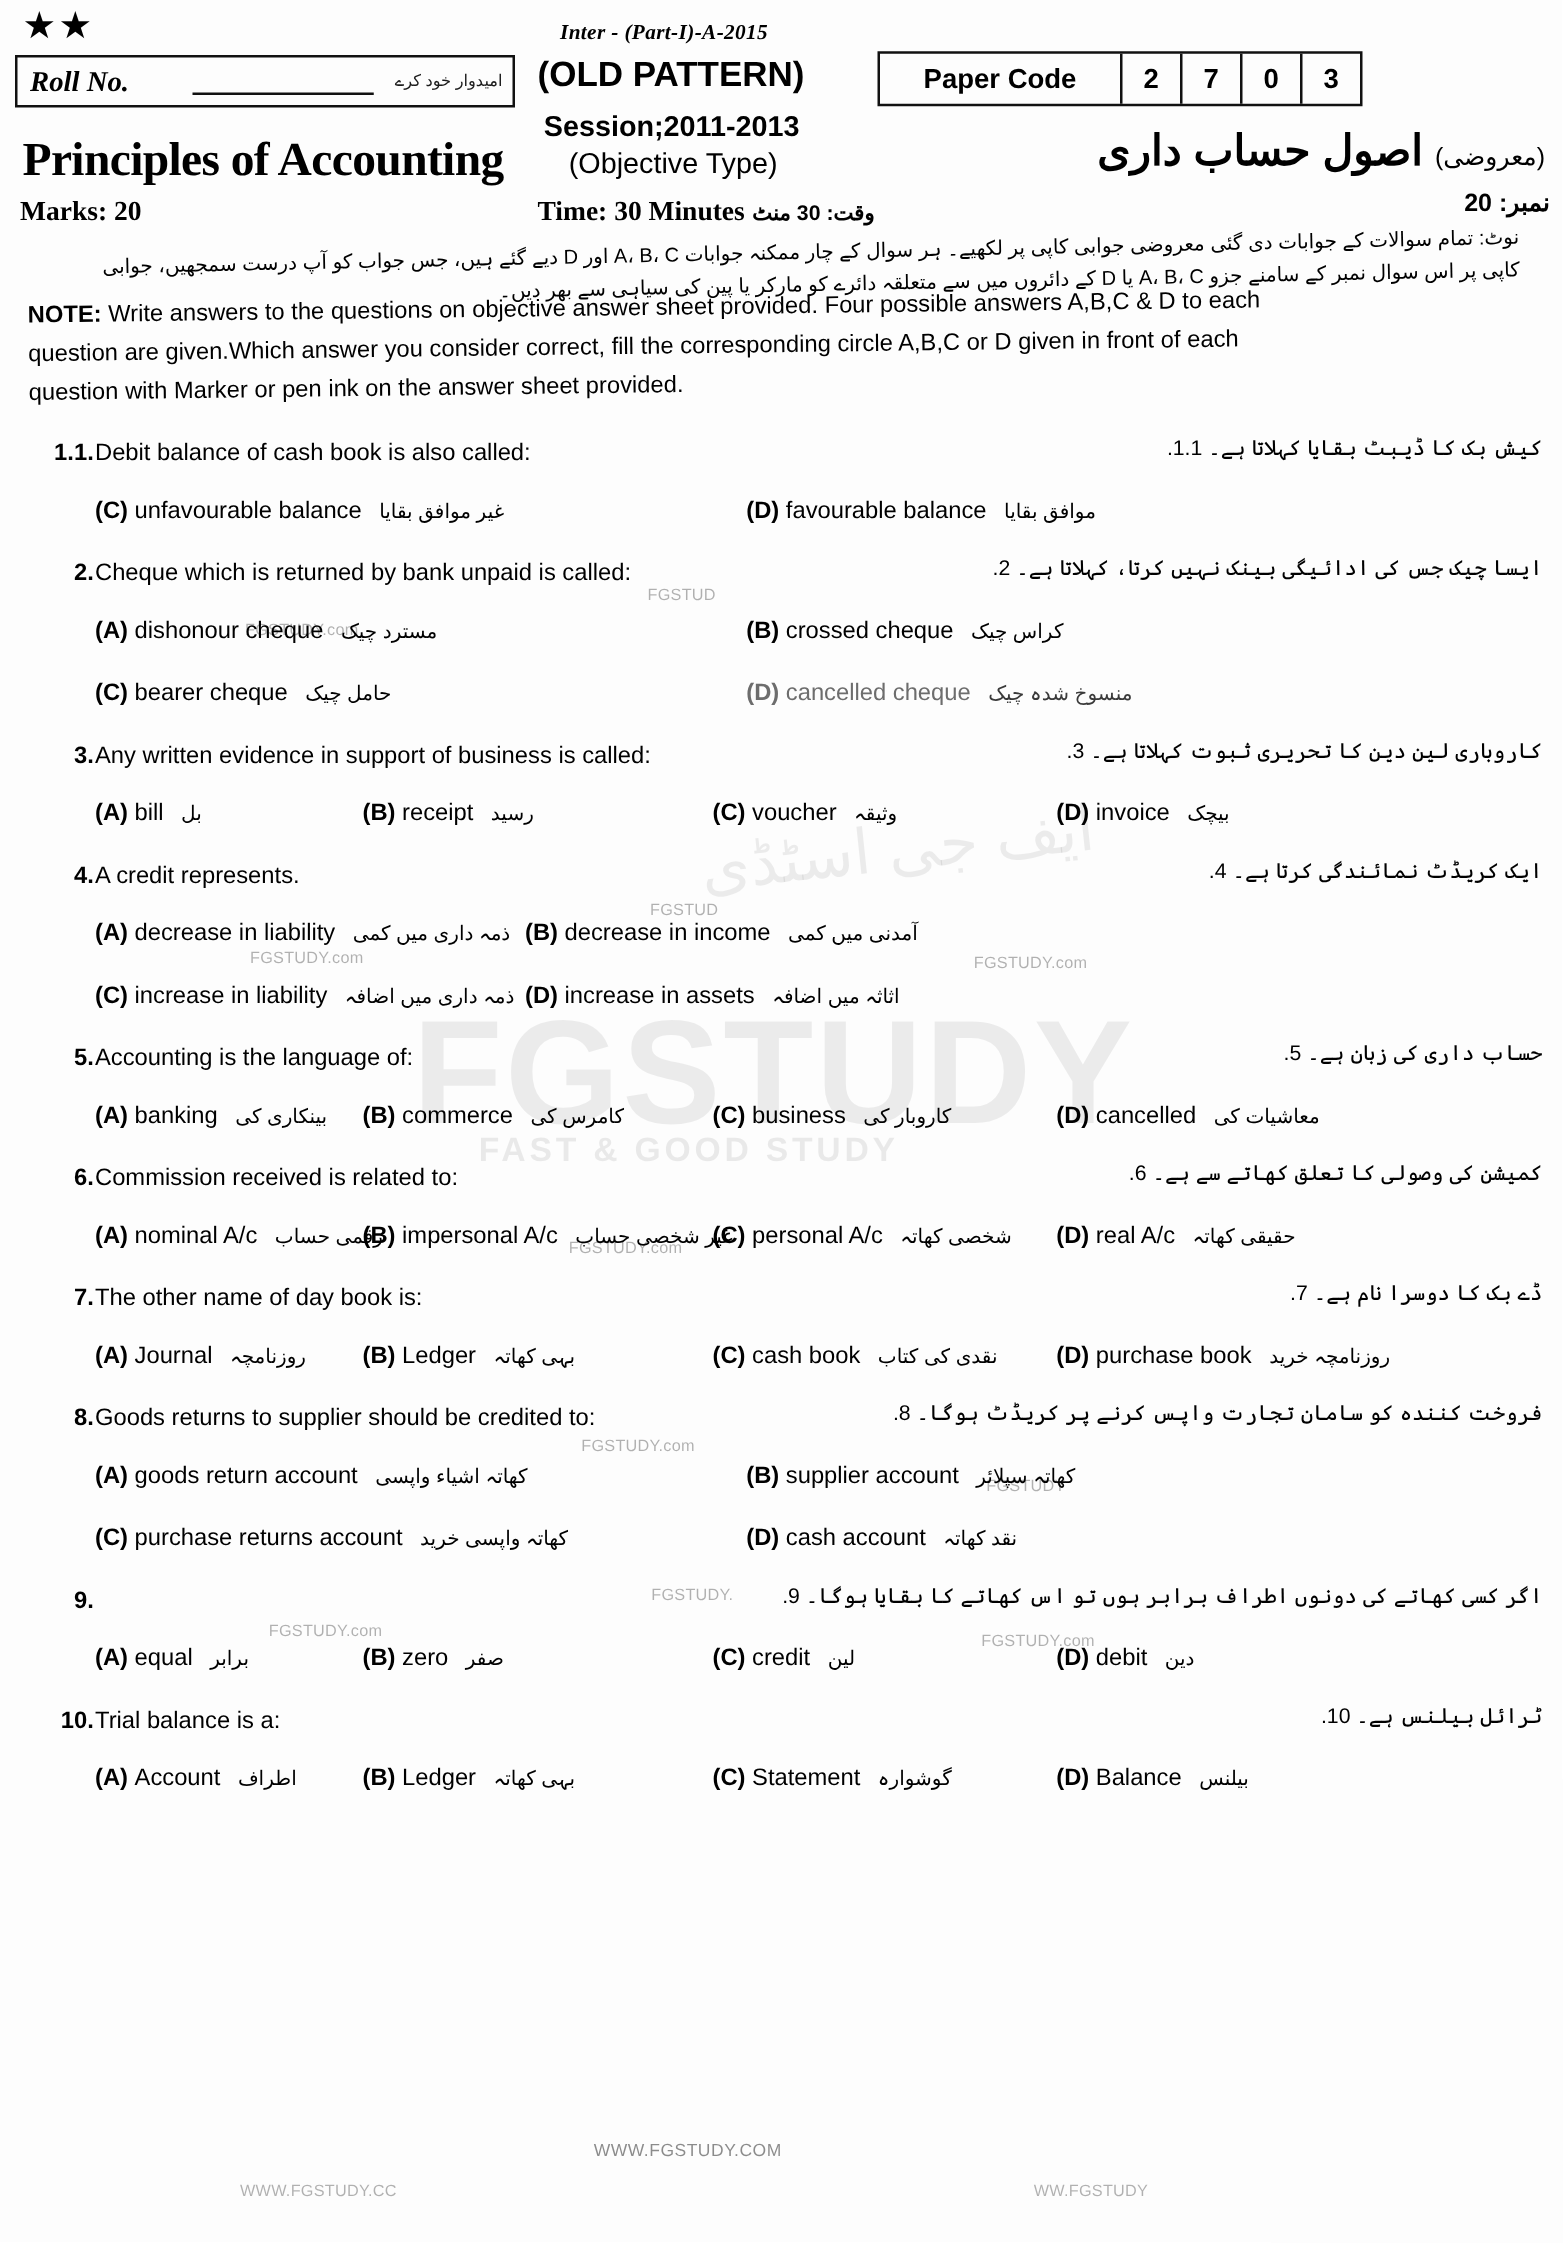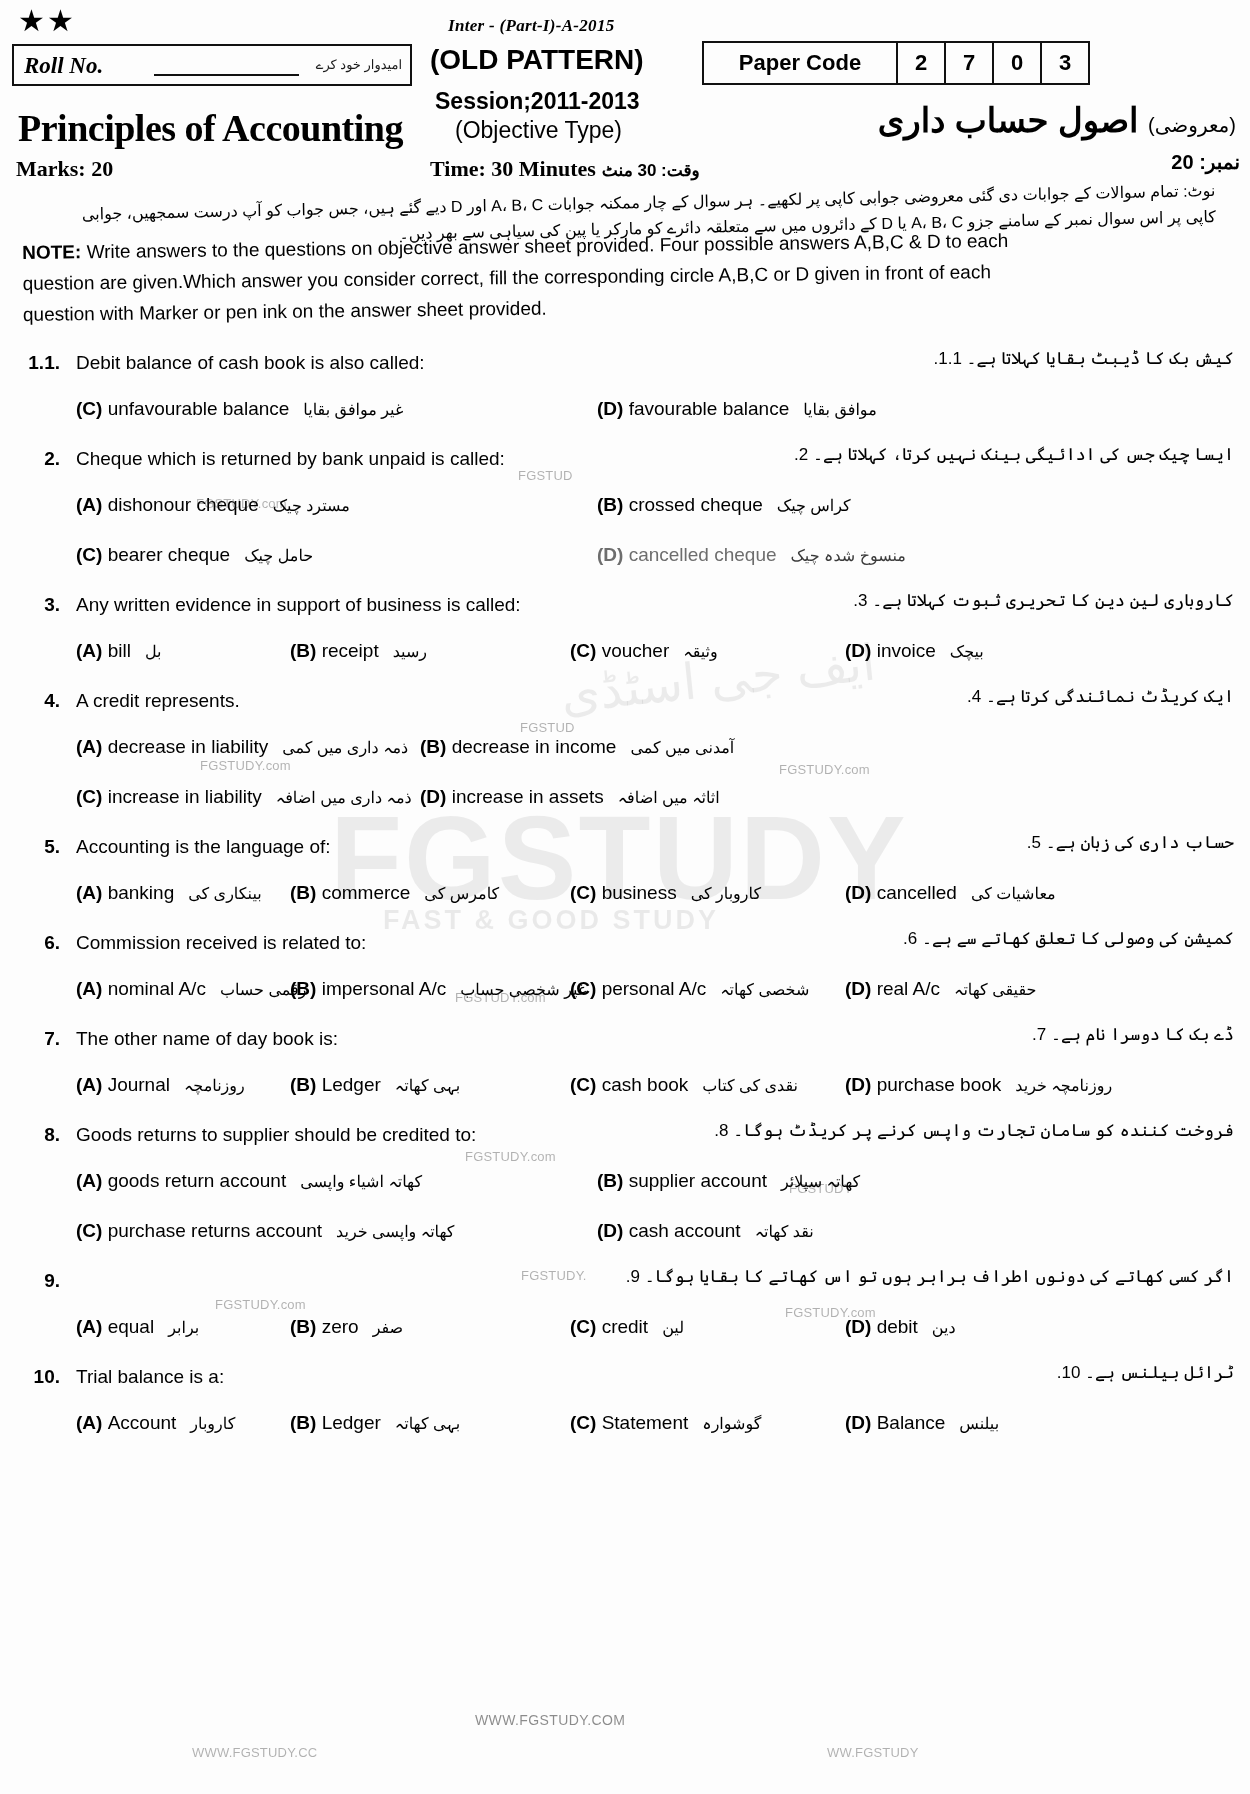--- a/index.html
+++ b/index.html
@@ -234,21 +234,21 @@
   }
   .qblock { position: relative; }
 
   .qrow {
     position: relative;
     display: block;
     height: 46px;
   }
   .qnum {
     position: absolute;
-    left: 12px; top: 0;
+    left: 27px; top: 0;
     width: 48px;
     text-align: right;
     font-family: "Liberation Sans", sans-serif;
     font-size: 19px;
     font-weight: bold;
   }
   .qtext {
     position: absolute;
     left: 76px; top: 0;
     font-family: "Liberation Sans", sans-serif;
@@ -496,21 +496,21 @@
         </div>
       </div>
       <div class="qblock">
         <div class="qrow">
           <span class="qnum">10.</span>
           <span class="qtext">Trial balance is a:</span>
           <span class="qurdu">ٹرائل بیلنس ہے۔  10.</span>
         </div>
         <div class="opts">
           <div class="optrow">
-            <span class="opt" style="left: 76px;"><span class="lbl">(A) </span><span>Account</span><span class="ur">کاروبار</span></span>
+            <span class="opt" style="left: 76px;"><span class="lbl">(A) </span><span>Account</span><span class="ur">اطراف</span></span>
             <span class="opt" style="left: 290px;"><span class="lbl">(B) </span><span>Ledger</span><span class="ur">بہی کھاتہ</span></span>
             <span class="opt" style="left: 570px;"><span class="lbl">(C) </span><span>Statement</span><span class="ur">گوشوارہ</span></span>
             <span class="opt" style="left: 845px;"><span class="lbl">(D) </span><span>Balance</span><span class="ur">بیلنس</span></span>
           </div>
         </div>
       </div>
     </div>
 
   <div class="footer-wm">WWW.FGSTUDY.COM</div>
 

